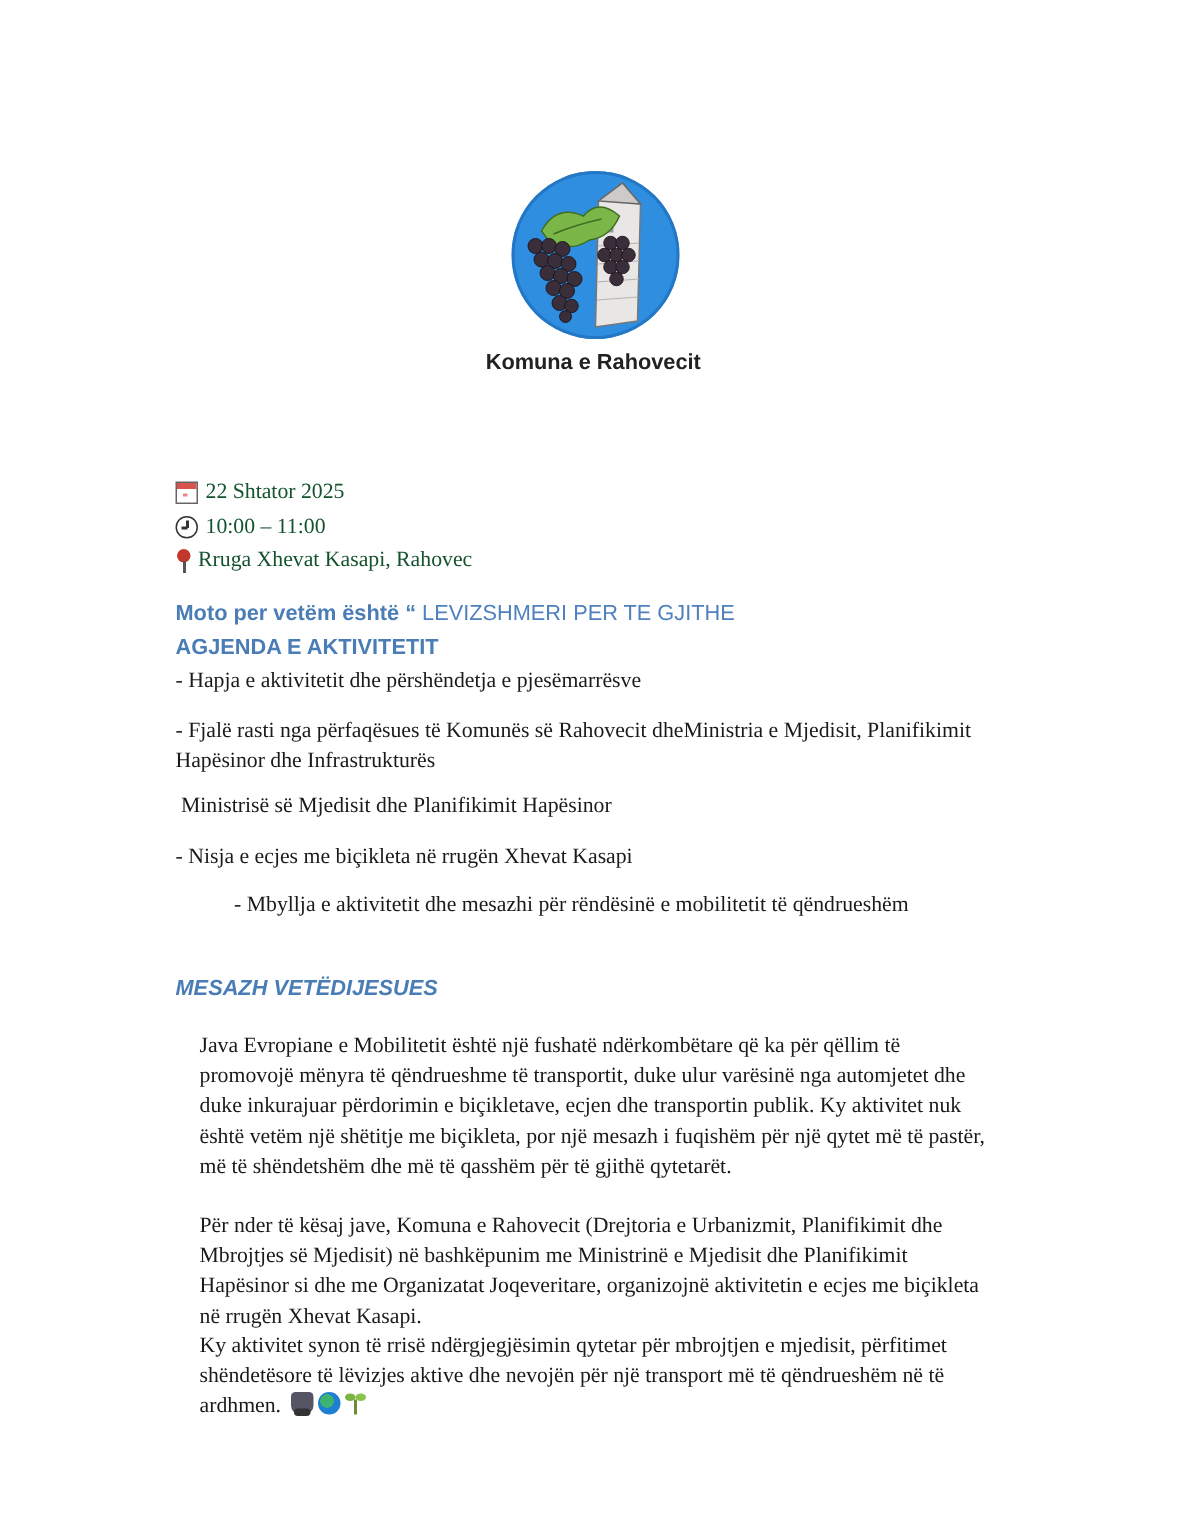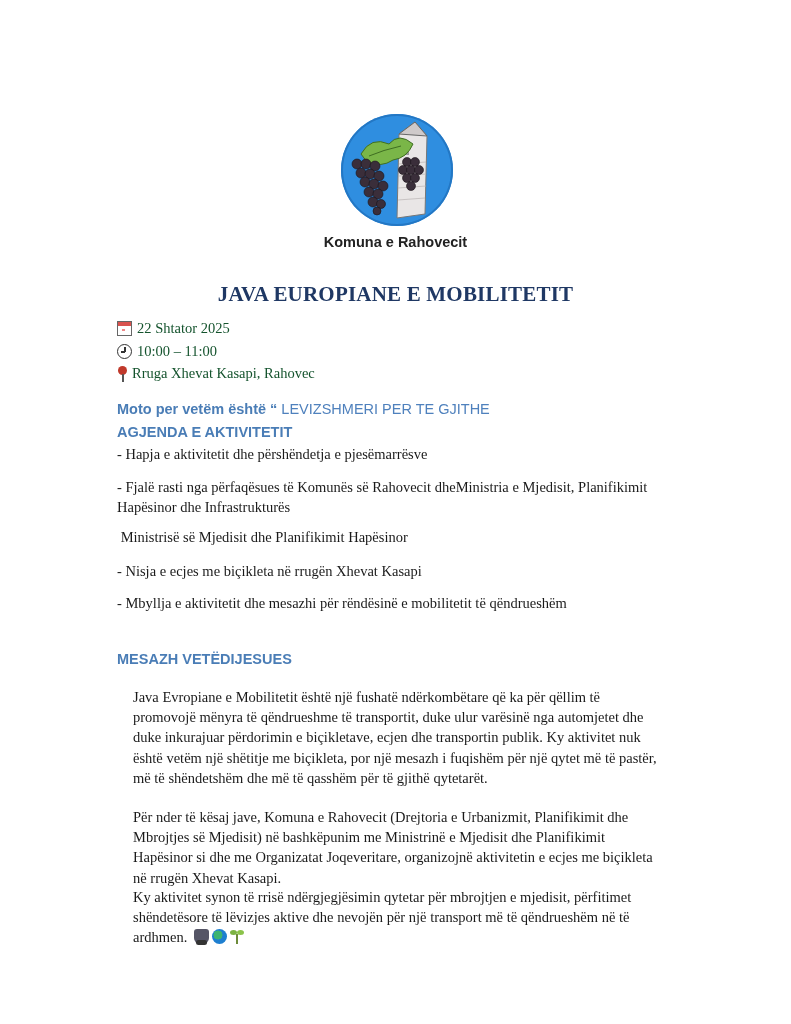--- a/index.html
+++ b/index.html
@@ -86,21 +86,20 @@
             <circle cx="78" cy="56" r="4.5"></circle>
           <circle cx="66" cy="64" r="4.5"></circle>
             <circle cx="74" cy="64" r="4.5"></circle>
           <circle cx="70" cy="72" r="4.5"></circle>
         </g>
       </svg>
     </div>
   </div>
   <div class="logo-caption">Komuna e Rahovecit</div>
 
-  <div class="title">JAVA EUROPIANE E MOBILITETIT</div>
 
   <div class="meta" style="top:320px;">
     <span class="ic cal"></span>
     <span>22 Shtator 2025</span>
   </div>
   <div class="meta" style="top:343px;justify-content:center;">
     <span class="ic clock"></span>
     <span>10:00 – 11:00</span>
   </div>
   <div class="meta" style="top:365px;font-family:Liberation Serif, serif;">
@@ -112,23 +111,23 @@
     <b>Moto per vetëm është “</b><span class="moto-rest"> LEVIZSHMERI PER TE GJITHE</span>
   </div>
   <div class="sans-head" style="top:424px;">
     <b>AGJENDA E AKTIVITETIT</b>
   </div>
 
   <div class="line" style="top:444px;">- Hapja e aktivitetit dhe përshëndetja e pjesëmarrësve</div>
   <div class="line" style="top:477px;">- Fjalë rasti nga përfaqësues të Komunës së Rahovecit dheMinistria e Mjedisit, Planifikimit Hapësinor dhe Infrastrukturës</div>
   <div class="line" style="top:527px; white-space:pre;"> Ministrisë së Mjedisit dhe Planifikimit Hapësinor</div>
   <div class="line" style="top:561px;">- Nisja e ecjes me biçikleta në rrugën Xhevat Kasapi</div>
-  <div class="line" style="top:593px;">- Mbyllja e aktivitetit dhe mesazhi për rëndësinë e mobilitetit të qëndrueshëm</div>
+  <div class="line" style="top:593px;margin-left:39px;">- Mbyllja e aktivitetit dhe mesazhi për rëndësinë e mobilitetit të qëndrueshëm</div>
 
-  <div class="sans-head" style="top:651px;">
+  <div class="sans-head" style="top:651px;font-style:italic;">
     <b>MESAZH VETËDIJESUES</b>
   </div>
 
   <div class="para" style="top:671px;">
     <p>Java Evropiane e Mobilitetit është një fushatë ndërkombëtare që ka për qëllim të promovojë mënyra të qëndrueshme të transportit, duke ulur varësinë nga automjetet dhe duke inkurajuar përdorimin e biçikletave, ecjen dhe transportin publik. Ky aktivitet nuk është vetëm një shëtitje me biçikleta, por një mesazh i fuqishëm për një qytet më të pastër, më të shëndetshëm dhe më të qasshëm për të gjithë qytetarët.</p>
   </div>
 
   <div class="para" style="top:791px;">
     <p>Për nder të kësaj jave, Komuna e Rahovecit (Drejtoria e Urbanizmit, Planifikimit dhe Mbrojtjes së Mjedisit) në bashkëpunim me Ministrinë e Mjedisit dhe Planifikimit Hapësinor si dhe me Organizatat Joqeveritare, organizojnë aktivitetin e ecjes me biçikleta në rrugën Xhevat Kasapi.</p>
   </div>

